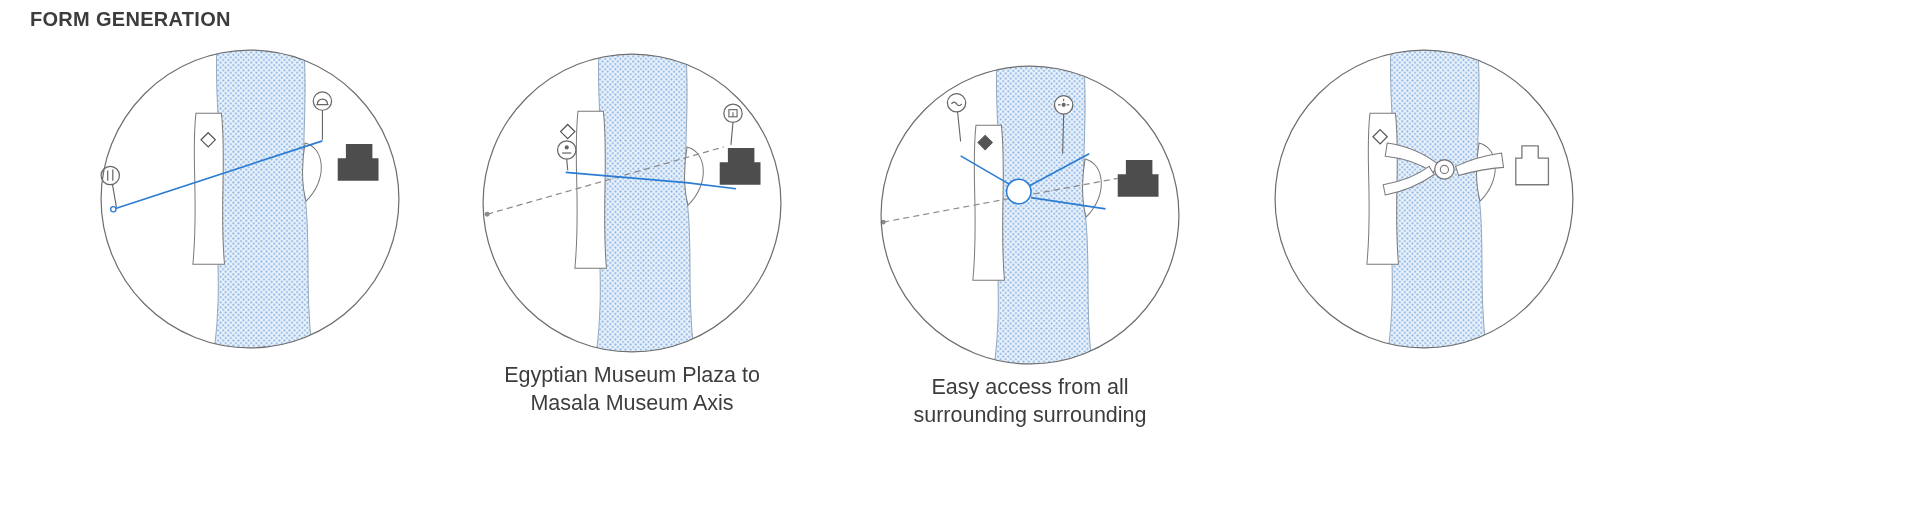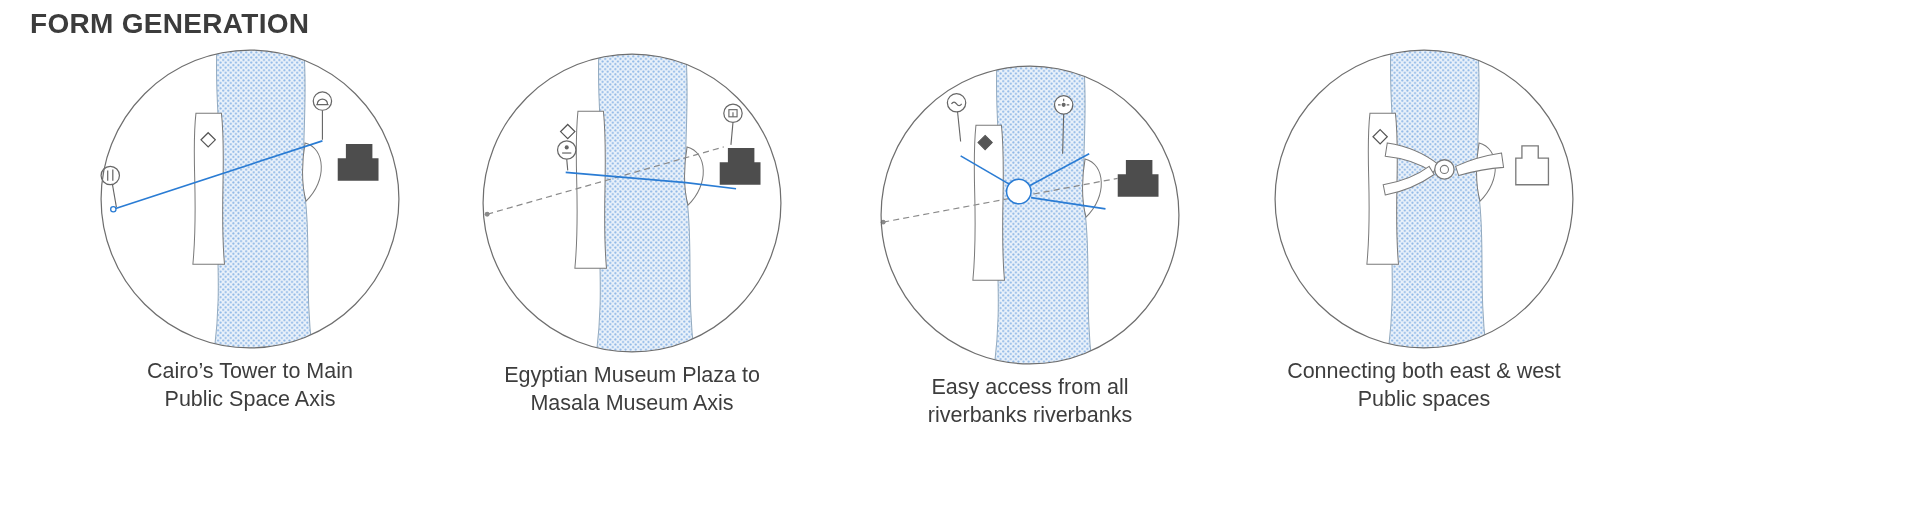--- a/index.html
+++ b/index.html
@@ -7,21 +7,21 @@
     margin:0; padding:0;
     background:#ffffff;
     width:1920px; height:517px;
     font-family:"Liberation Sans", sans-serif;
     overflow:hidden;
     position:relative;
   }
   .page-title {
     position:absolute;
     left:30px; top:8px;
-    font-size:28px;
+    font-size:20px;
     font-weight:700;
     letter-spacing:0.3px;
     color:#3c3c3c;
   }
   .diagram-row {
     position:absolute;
     left:97px; top:46px;
     display:flex;
     gap:72px;
   }
@@ -80,24 +80,20 @@
 
       <line x1="15" y1="135" x2="19" y2="158" stroke="#666" stroke-width="1.1"></line>
       <circle cx="13" cy="127" r="9" fill="#ffffff" stroke="#666" stroke-width="1.2"></circle>
       <path d="M10.5,122 V132 M15.5,121 V132" stroke="#666" stroke-width="1.2" fill="none"></path>
 
       <line x1="221" y1="63" x2="221" y2="92" stroke="#666" stroke-width="1.1"></line>
       <circle cx="221" cy="54" r="9" fill="#ffffff" stroke="#666" stroke-width="1.2"></circle>
       <path d="M216,57 a5,5 0 0 1 10,0 M215,57.5 H227" stroke="#666" stroke-width="1.2" fill="none"></path>
       <circle cx="150" cy="150" r="146" fill="none" stroke="#6e6e6e" stroke-width="1.2"></circle>
     </svg>
-    <figcaption class="caption">
-      <div>Cairo’s Tower to Main</div>
-      <div>Public Space Axis</div>
-    </figcaption>
   </figure>
 
   <figure class="fig" style="margin:4px">
     <svg class="diagram" viewBox="0 0 300 300">
       <g clip-path="url(#circleClip)">
         <path d="M118,-6 C114,50 124,95 119,145 C115,195 124,235 114,306 L212,306 C203,240 210,195 204,148 C199,105 208,50 202,-6 Z" fill="url(#riverDots)" stroke="#93aabf" stroke-width="1"></path>
         <path d="M97,60 C92,110 100,150 94,214 L125,214 C120,160 127,110 122,60 Z" fill="#ffffff" stroke="#7a7a7a" stroke-width="1"></path>
         <path d="M87,73 L94,80 L87,87 L80,80 Z" fill="#ffffff" stroke="#555555" stroke-width="1.2"></path>
         <path d="M204,95 C224,100 226,132 205,152 C200,135 201,112 204,95 Z" fill="#ffffff" stroke="#7a7a7a" stroke-width="1"></path>
         <path d="M244,96 L270,96 L270,110 L276,110 L276,132 L236,132 L236,110 L244,110 Z" fill="#4d4d4d"></path>
@@ -149,21 +145,21 @@
       <path d="M73,41 q2.5,-3.5 5,0 q2.5,3.5 5,0" stroke="#666" stroke-width="1.2" fill="none"></path>
 
       <line x1="183" y1="51" x2="182" y2="90" stroke="#666" stroke-width="1.1"></line>
       <circle cx="183" cy="42" r="9" fill="#ffffff" stroke="#666" stroke-width="1.2"></circle>
       <circle cx="183" cy="42" r="2" fill="#666"></circle>
       <path d="M183,36 V38.5 M177.5,42 H180 M186,42 H188.5" stroke="#666" stroke-width="1.1" fill="none"></path>
       <circle cx="150" cy="150" r="146" fill="none" stroke="#6e6e6e" stroke-width="1.2"></circle>
     </svg>
     <figcaption class="caption">
       <div>Easy access from all</div>
-      <div>riverbanks riverbanks</div>
+      <div>surrounding surrounding</div>
     </figcaption>
   </figure>
 
   <figure class="fig" style="margin:0">
     <svg class="diagram" viewBox="0 0 300 300">
       <g clip-path="url(#circleClip)">
         <path d="M118,-6 C114,50 124,95 119,145 C115,195 124,235 114,306 L212,306 C203,240 210,195 204,148 C199,105 208,50 202,-6 Z" fill="url(#riverDots)" stroke="#93aabf" stroke-width="1"></path>
         <path d="M97,66 C92,110 100,150 94,214 L125,214 C120,160 127,110 122,66 Z" fill="#ffffff" stroke="#7a7a7a" stroke-width="1"></path>
         <path d="M107,82 L114,89 L107,96 L100,89 Z" fill="#ffffff" stroke="#555555" stroke-width="1.2"></path>
         <path d="M204,95 C224,100 226,132 205,152 C200,135 201,112 204,95 Z" fill="#ffffff" stroke="#7a7a7a" stroke-width="1"></path>
@@ -172,19 +168,15 @@
 
         <path d="M114,95 C140,99 154,108 164,116 L159,124 C146,115 132,110 112,108 Z" fill="#ffffff" stroke="#7a7a7a" stroke-width="1"></path>
         <path d="M112,146 C135,142 150,133 160,126 L155,118 C143,127 128,133 110,136 Z" fill="#ffffff" stroke="#7a7a7a" stroke-width="1"></path>
         <path d="M226,105 C206,108 192,113 181,118 L184,127 C198,123 212,120 228,119 Z" fill="#ffffff" stroke="#7a7a7a" stroke-width="1"></path>
 
         <circle cx="170" cy="121" r="9.5" fill="#ffffff" stroke="#7a7a7a" stroke-width="1.3"></circle>
         <circle cx="170" cy="121" r="4" fill="none" stroke="#7a7a7a" stroke-width="1.1"></circle>
       </g>
       <circle cx="150" cy="150" r="146" fill="none" stroke="#6e6e6e" stroke-width="1.2"></circle>
     </svg>
-    <figcaption class="caption">
-      <div>Connecting both east &amp; west</div>
-      <div>Public spaces</div>
-    </figcaption>
   </figure>
 
 </div>
 
 </body></html>

